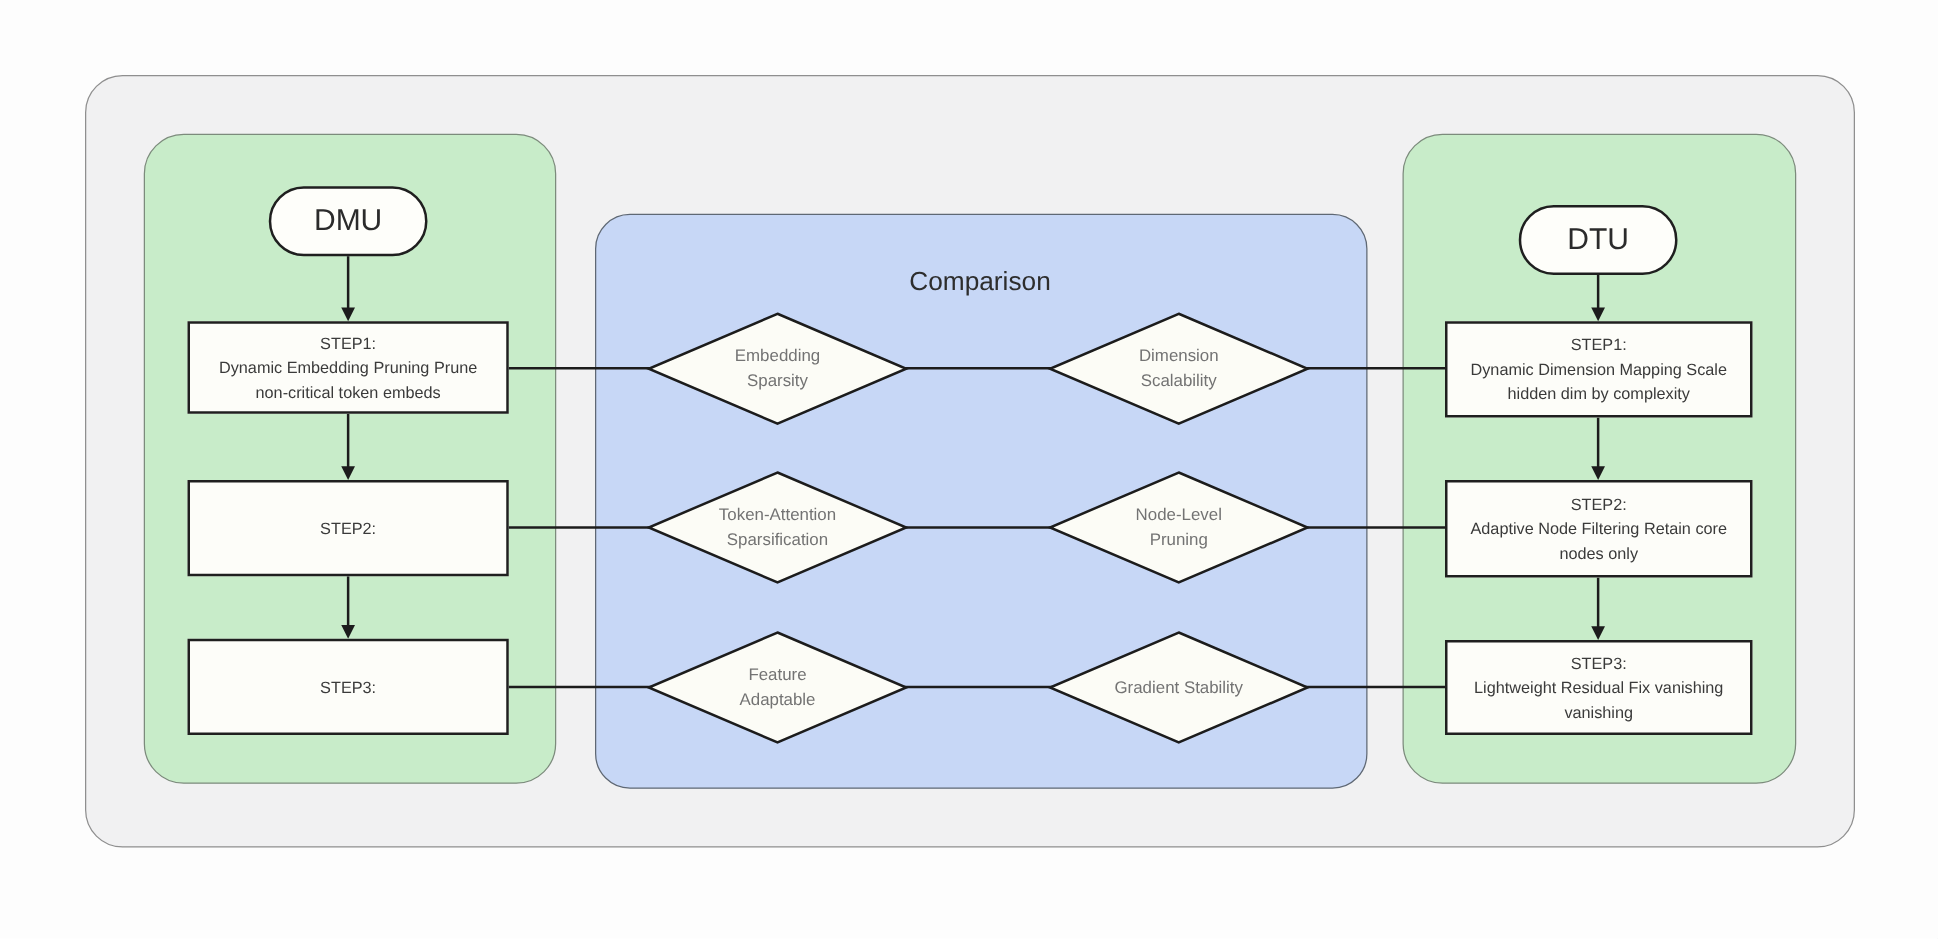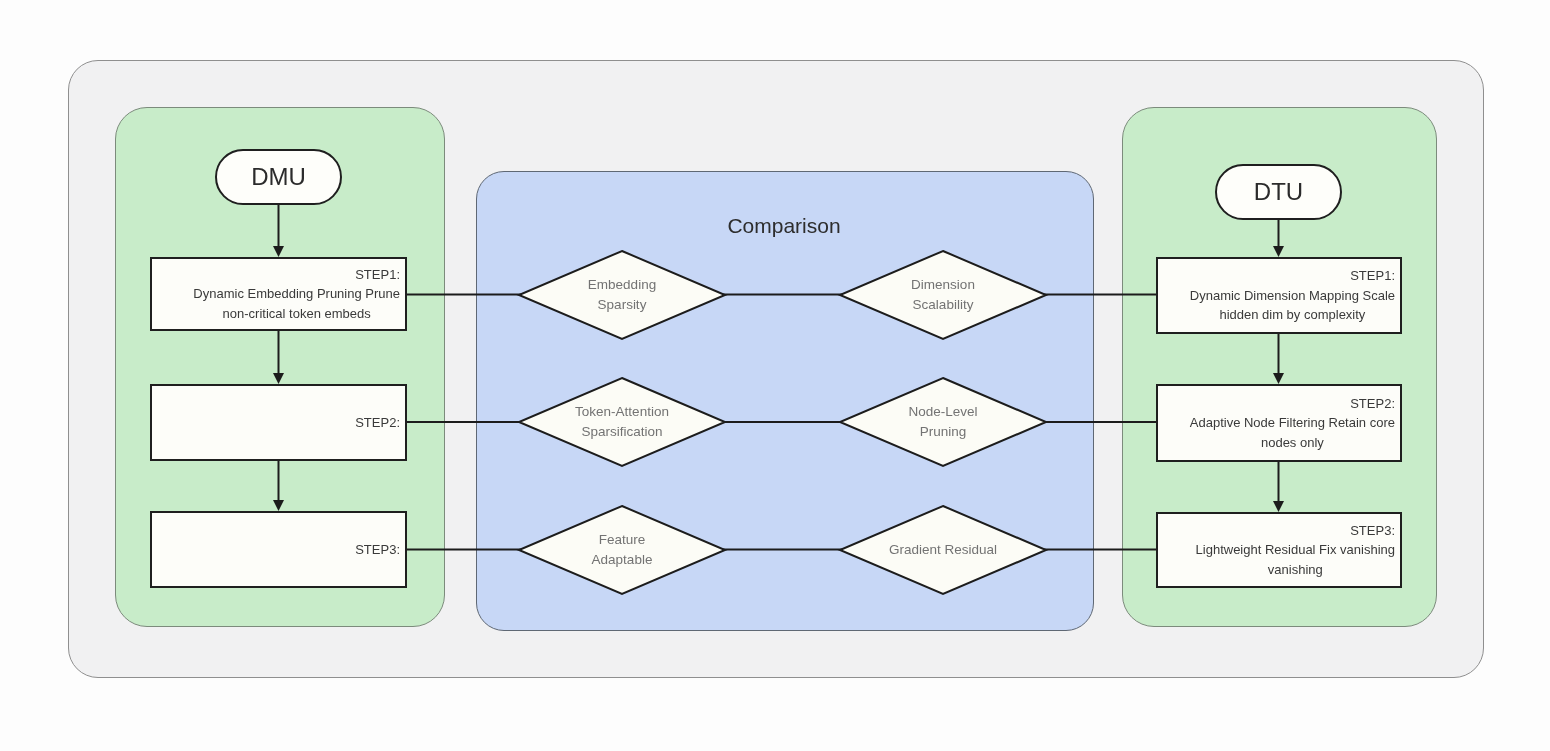--- a/index.html
+++ b/index.html
@@ -83,21 +83,21 @@
   #node-dmu { left: 215px; top: 149px; width: 127px; height: 56px; }
   #node-dtu { left: 1215px; top: 164px; width: 127px; height: 56px; }
 
   .step-box {
     position: absolute;
     z-index: 3;
     background: #fdfdf9;
     border: 2px solid #1f1f1f;
     display: flex;
     flex-direction: column;
-    align-items: flex-end;
+    align-items: center;
     justify-content: center;
     text-align: center;
     color: #3a3a3a;
     font-size: 13px;
     line-height: 1.5;
     padding: 4px 5px;
     box-sizing: border-box;
   }
   .step-desc { white-space: pre-line; }
 
@@ -218,21 +218,21 @@
     <svg width="212" height="92">
       <polygon points="106,2 209,46 106,90 3,46" fill="#fcfcf6" stroke="#1c1c1c" stroke-width="2"></polygon>
     </svg>
     <div class="label">Feature
 Adaptable</div>
   </div>
   <div class="diamond" id="dia-r3-right">
     <svg width="212" height="92">
       <polygon points="106,2 209,46 106,90 3,46" fill="#fcfcf6" stroke="#1c1c1c" stroke-width="2"></polygon>
     </svg>
-    <div class="label">Gradient Residual</div>
+    <div class="label">Gradient Stability</div>
   </div>
 
   <div class="stadium" id="node-dtu">
     <span>DTU</span>
   </div>
   <div class="step-box" id="dtu-s1">
     <div class="step-title">STEP1:</div>
     <div class="step-desc">Dynamic Dimension Mapping Scale
 hidden dim by complexity</div>
   </div>

